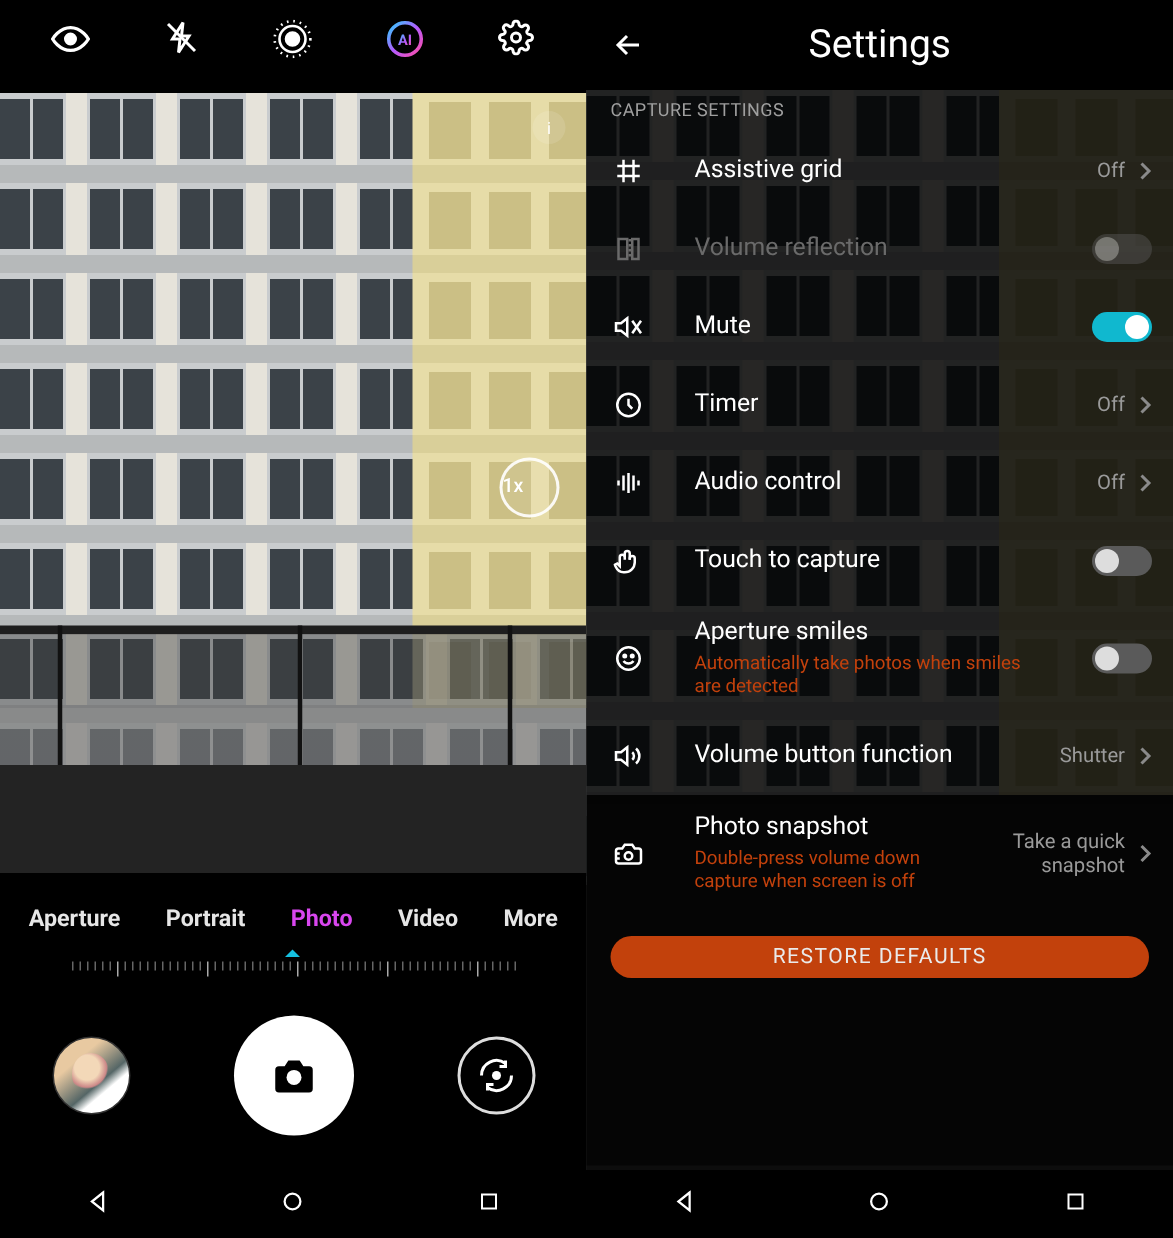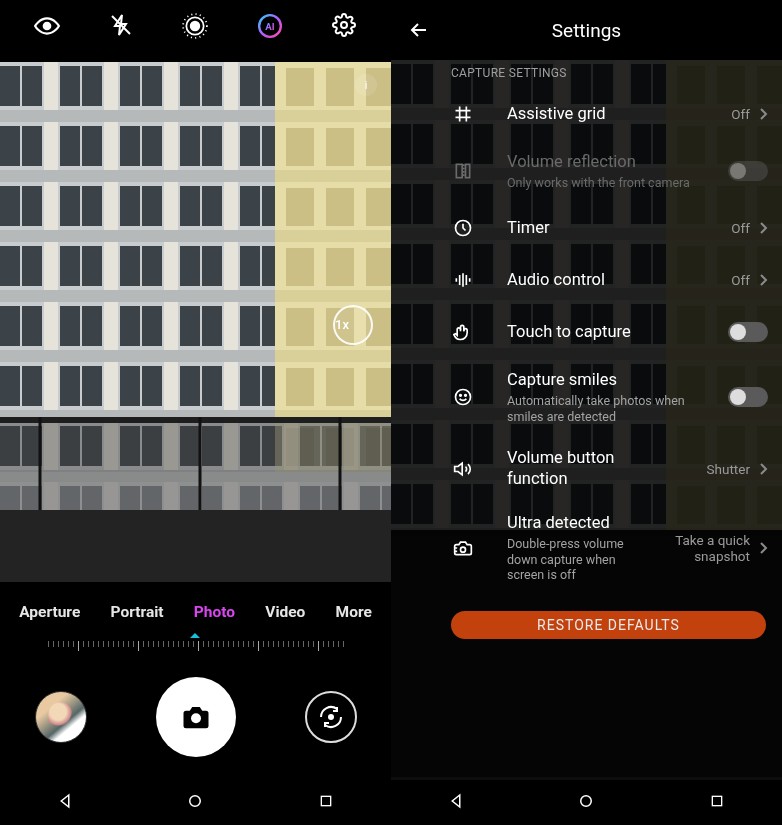--- a/index.html
+++ b/index.html
@@ -119,37 +119,37 @@
   }
   .navbar .nb { width:20px; height:20px; display:flex;align-items:center;justify-content:center; }
 
   
   .hdr {
     height: 60px;
     display:flex; align-items:center;
     padding: 0 16px;
     position: relative;
   }
-  .hdr-title { position:absolute; left:0; right:0; text-align:center; font-size:19px; font-weight:400; }
+  .hdr-title { position:absolute; left:0; right:0; text-align:center; font-size:26px; font-weight:400; }
   .section-label {
     font-size: 12px; color: #9f9f9f;
     padding: 6px 16px 8px;
     letter-spacing: 0.3px;
   }
-  .list { position: relative; z-index: 2; margin-left: 44px; }
+  .list { position: relative; z-index: 2; }
   .row {
     display:flex; align-items:center;
     padding: 12px 14px 12px 16px;
     gap: 32px;
     min-height: 52px;
   }
   .row .ico { width:24px; display:flex; align-items:center; justify-content:center; flex-shrink:0; color:#fff; }
   .row .body { flex:1 1 auto; min-width:0; }
   .row .title { font-size: 16.5px; color: #fff; line-height: 1.25; }
-  .row .sub { font-size: 12.5px; color: #a3a3a3; line-height: 1.25; margin-top:2px; }
+  .row .sub { font-size: 12.5px; color: #c2410c; line-height: 1.25; margin-top:2px; }
   .row.disabled .title, .row.disabled .sub, .row.disabled .ico { color:#6a6a6a; }
   .row .tail { display:flex; align-items:center; gap:8px; flex-shrink:0; }
   .val { font-size:13.5px; color:#9a9a9a; }
   .chev { color:#8a8a8a; }
   .toggle {
     width:40px; height:20px; border-radius:10px; background:#5a5a5a; position:relative;
   }
   .toggle::after {
     content:""; position:absolute; top:2px; left:2px; width:16px; height:16px; border-radius:50%; background:#ddd;
   }
@@ -425,27 +425,41 @@
     <div class="row disabled">
       <div class="ico">
           <svg width="20" height="20" viewBox="0 0 24 24" fill="none" stroke="currentColor" stroke-width="2">
             <rect x="4" y="4" width="7" height="16"></rect>
             <path d="M13 4v16" stroke-dasharray="2 2"></path>
             <rect x="15" y="4" width="5" height="16"></rect>
           </svg>
         </div>
       <div class="body">
         <div class="title">Volume reflection</div>
-        <div class="sub">Only works with the front camera</div>
       </div>
       <div class="tail">
           <div class="toggle dim"></div>
         </div>
     </div>
 
+    <div class="row">
+      <div class="ico">
+          <svg width="20" height="20" viewBox="0 0 24 24" fill="none" stroke="currentColor" stroke-width="2">
+            <path d="M11 5 6 9H2v6h4l5 4V5z"></path>
+            <line x1="15" y1="7" x2="22" y2="17"></line>
+            <line x1="22" y1="7" x2="15" y2="17"></line>
+          </svg>
+        </div>
+      <div class="body">
+          <div class="title">Mute</div>
+        </div>
+      <div class="tail">
+          <div class="toggle on"></div>
+        </div>
+    </div>
 
     <div class="row">
       <div class="ico">
           <svg width="20" height="20" viewBox="0 0 24 24" fill="none" stroke="currentColor" stroke-width="2">
             <circle cx="12" cy="12" r="9"></circle>
             <path d="M12 7v5l3 3"></path>
           </svg>
         </div>
       <div class="body">
           <div class="title">Timer</div>
@@ -497,21 +511,21 @@
     <div class="row">
       <div class="ico">
           <svg width="20" height="20" viewBox="0 0 24 24" fill="none" stroke="currentColor" stroke-width="2">
             <circle cx="12" cy="12" r="9"></circle>
             <path d="M8 14s1.5 2 4 2 4-2 4-2"></path>
             <circle cx="9" cy="10" r="1" fill="currentColor"></circle>
             <circle cx="15" cy="10" r="1" fill="currentColor"></circle>
           </svg>
         </div>
       <div class="body">
-        <div class="title">Capture smiles</div>
+        <div class="title">Aperture smiles</div>
         <div class="sub">Automatically take photos when smiles are detected</div>
       </div>
       <div class="tail">
           <div class="toggle"></div>
         </div>
     </div>
 
     <div class="row">
       <div class="ico">
           <svg width="20" height="20" viewBox="0 0 24 24" fill="none" stroke="currentColor" stroke-width="2">
@@ -535,21 +549,21 @@
 
     <div class="row">
       <div class="ico">
           <svg width="20" height="20" viewBox="0 0 24 24" fill="none" stroke="currentColor" stroke-width="2">
             <path d="M4 8h3l2-3h6l2 3h3a2 2 0 0 1 2 2v8a2 2 0 0 1-2 2H4a2 2 0 0 1-2-2v-8a2 2 0 0 1 2-2z"></path>
             <circle cx="12" cy="14" r="3"></circle>
             <path d="M1 12h-3M1 16h-3" transform="translate(4 0)"></path>
           </svg>
         </div>
       <div class="body">
-        <div class="title">Ultra detected</div>
+        <div class="title">Photo snapshot</div>
         <div class="sub">Double-press volume down capture when screen is off</div>
       </div>
       <div class="tail" style="max-width:100px;text-align:right">
           <span class="val" style="line-height:1.2">Take a quick snapshot</span>
           <span class="chev">
             <svg width="10" height="14" viewBox="0 0 10 14" fill="none" stroke="currentColor" stroke-width="2">
               <path d="M3 2l5 5-5 5"></path>
             </svg>
           </span>
         </div>

